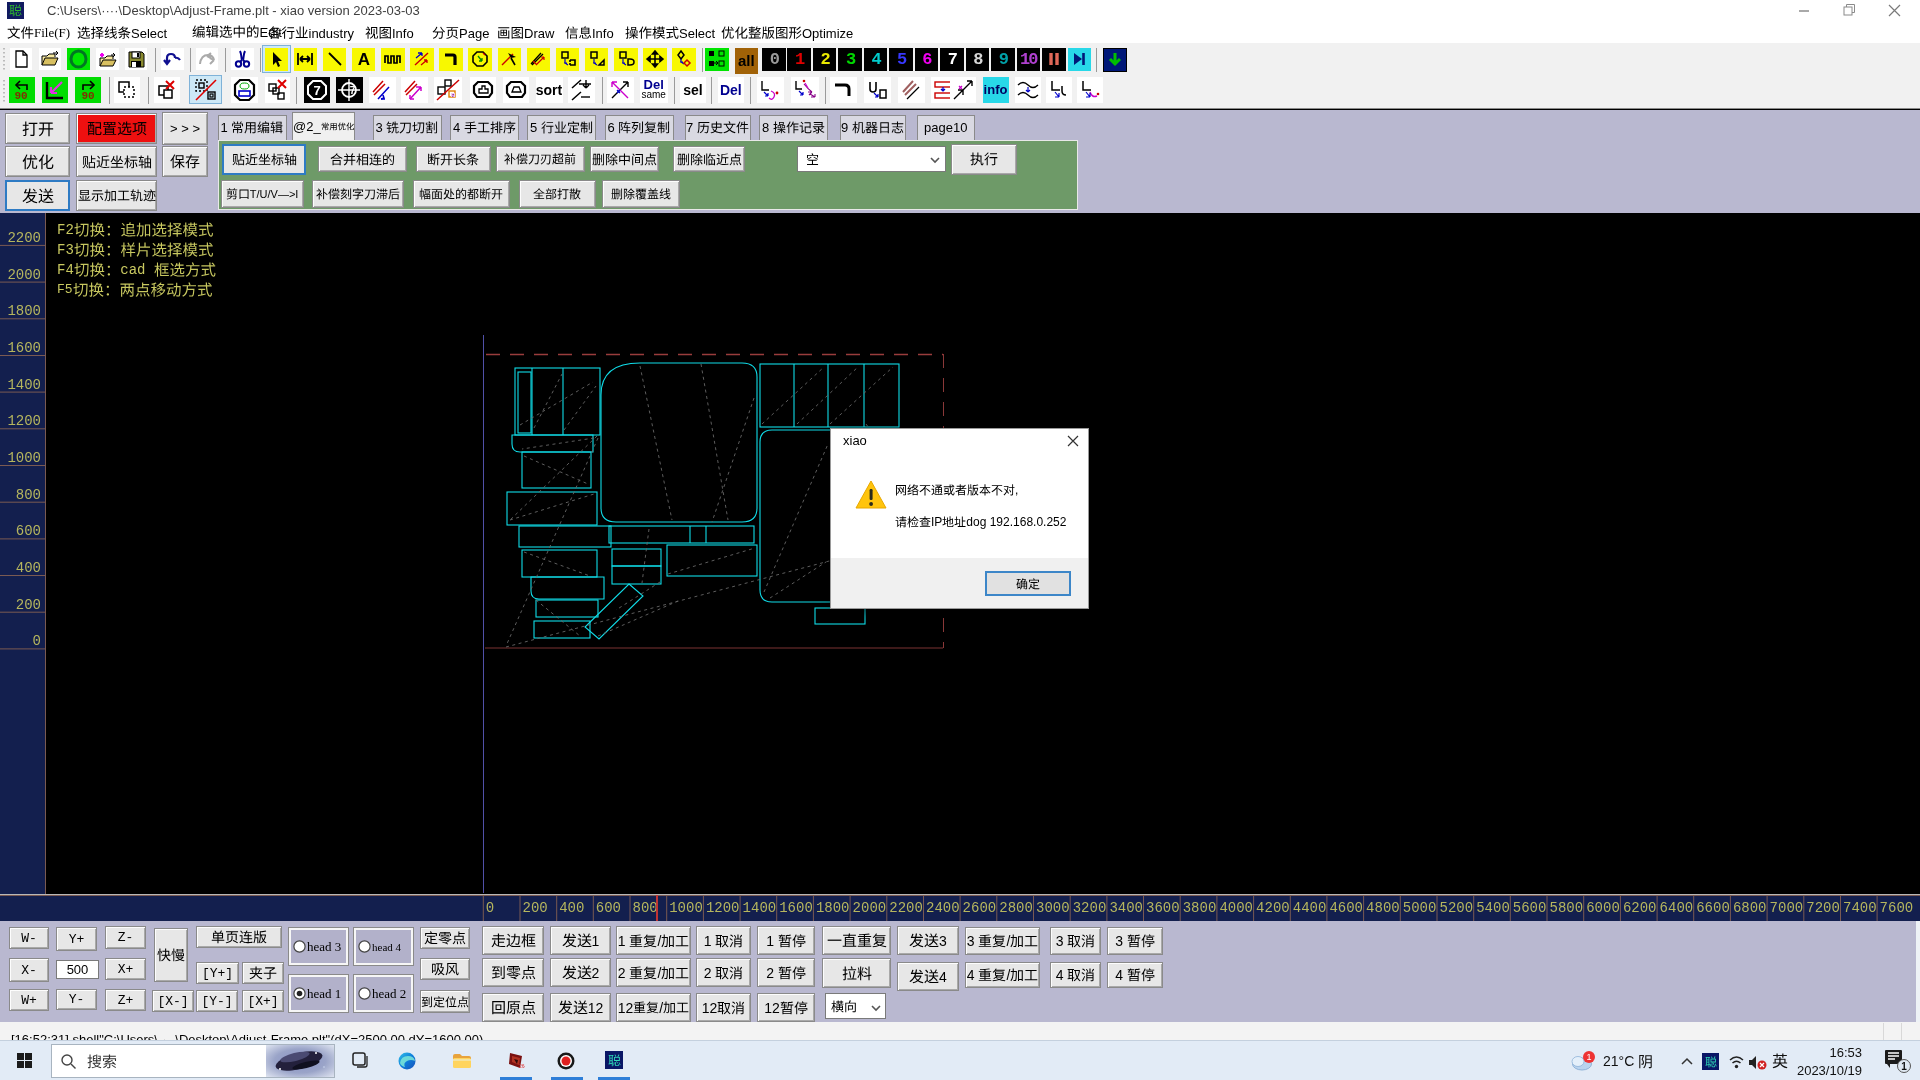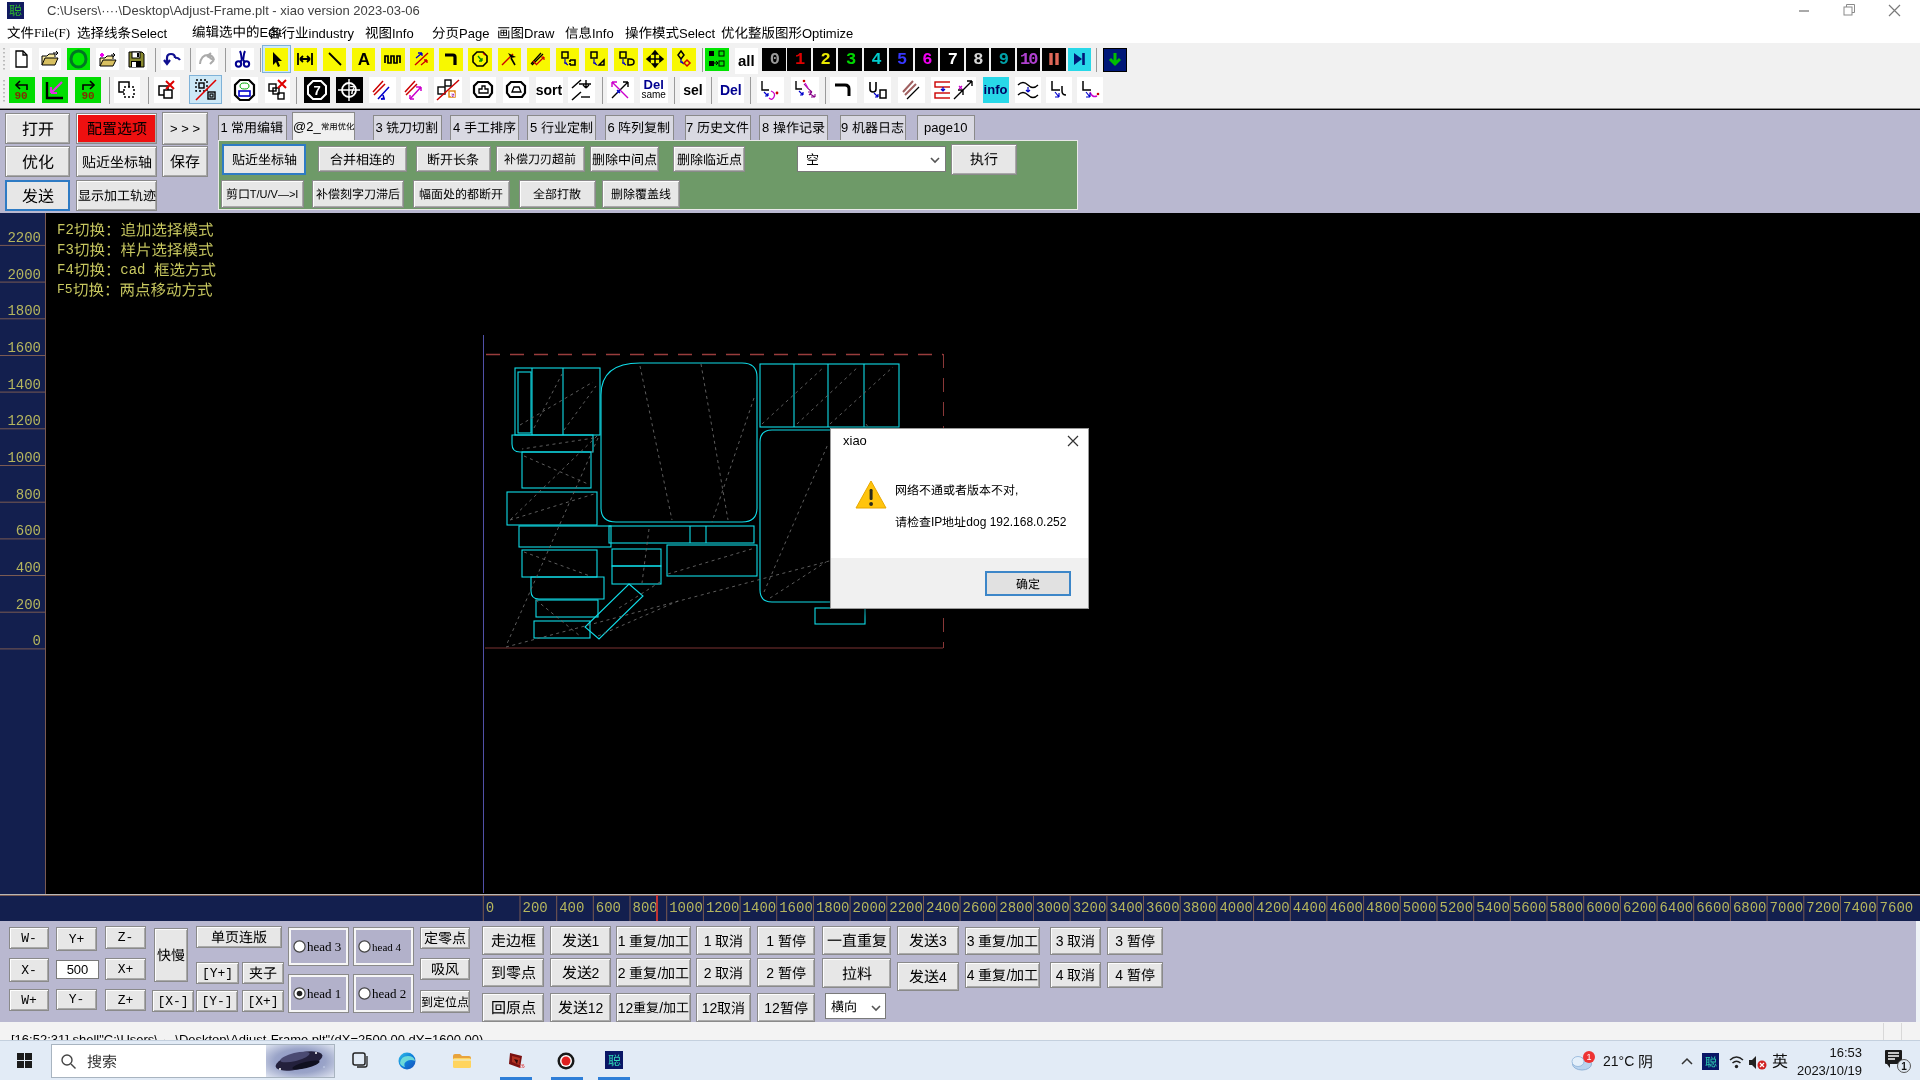--- a/index.html
+++ b/index.html
@@ -169,21 +169,21 @@
     </svg>
 <div style="position:absolute;left:0;top:0;width:1920px;height:21px;background:#fff"></div>
 <svg style="position:absolute;left:7px;top:2px" width="17" height="17">
       <rect width="17" height="17" fill="#101a60"></rect>
     </svg>
 <div style="position:absolute;left:7px;top:2px;width:17px;height:17px;display:flex;align-items:center;justify-content:center">
       <svg class="k" style="vertical-align:middle;" width="13.0" height="13.0" viewBox="0 0 1000 1000" fill="#2eb82e">
         <use href="#c120"></use>
       </svg>
     </div>
-<div style="position:absolute;left:47px;top:3px;font-family:'Liberation Sans',sans-serif;font-size:13px;color:#404040;white-space:nowrap">C:\Users\····\Desktop\Adjust-Frame.plt - xiao version 2023-03-06</div>
+<div style="position:absolute;left:47px;top:3px;font-family:'Liberation Sans',sans-serif;font-size:13px;color:#404040;white-space:nowrap">C:\Users\····\Desktop\Adjust-Frame.plt - xiao version 2023-03-03</div>
 <svg style="position:absolute;left:1798px;top:4px" width="110" height="13">
       <path d="M1 7h10" stroke="#7a7a7a" stroke-width="1.3"></path>
       <rect x="46" y="3" width="8" height="8" fill="none" stroke="#8a8a8a"></rect>
       <path d="M48.5 3v-2.5h8v8h-2.5" stroke="#8a8a8a" fill="none"></path>
       <path d="M91 1l11 11M102 1l-11 11" stroke="#7a7a7a" stroke-width="1.2"></path>
     </svg>
 <div style="position:absolute;left:0;top:21px;width:1920px;height:22px;background:#fff;border-bottom:1px solid #838383"></div>
 <div style="position:absolute;left:7px;top:25px;height:16px;display:flex;align-items:center;white-space:nowrap">
       <svg class="k" style="vertical-align:middle;" width="27.0" height="13.5" viewBox="0 0 2000 1000" fill="#000">
         <use href="#c81"></use>
@@ -423,21 +423,21 @@
 <div style="position:absolute;left:702px;top:48px;width:1px;height:24px;background:#9a9a9a;"></div>
 <div style="position:absolute;left:705px;top:47.5px;width:23.5px;height:23.5px;background:#00e400;display:flex;align-items:center;justify-content:center;box-sizing:border-box">
       <svg width="20" height="20" viewBox="0 0 20 20">
         <rect x="2" y="2" width="5" height="5" fill="#000"></rect>
         <rect x="2" y="12" width="5" height="5" fill="#000"></rect>
         <rect x="12" y="2" width="5" height="5" fill="none" stroke="#000"></rect>
         <path d="M7 14h4m0 0l-2-2m2 2l-2 2" stroke="#000" fill="none"></path>
         <rect x="12" y="12" width="5" height="5" fill="none" stroke="#000"></rect>
       </svg>
     </div>
-<div style="position:absolute;left:734.5px;top:47.5px;width:23.5px;height:26px;background:#ffffff;display:flex;align-items:center;justify-content:center;box-sizing:border-box">
+<div style="position:absolute;left:734.5px;top:47.5px;width:23.5px;height:26px;background:#a16207;display:flex;align-items:center;justify-content:center;box-sizing:border-box">
       <span style="font-family:'Liberation Sans',sans-serif;font-weight:bold;font-size:15px;color:#000">all</span>
     </div>
 <div style="position:absolute;left:762px;top:47.5px;width:23.5px;height:23.5px;background:#000;display:flex;align-items:center;justify-content:center;box-sizing:border-box">
       <span style="font-family:'Liberation Mono',monospace;font-weight:bold;font-size:17px;letter-spacing:-2px;color:#9a9a9a">0</span>
     </div>
 <div style="position:absolute;left:787.45px;top:47.5px;width:23.5px;height:23.5px;background:#000;display:flex;align-items:center;justify-content:center;box-sizing:border-box">
       <span style="font-family:'Liberation Mono',monospace;font-weight:bold;font-size:17px;letter-spacing:-2px;color:#e00000">1</span>
     </div>
 <div style="position:absolute;left:812.9px;top:47.5px;width:23.5px;height:23.5px;background:#000;display:flex;align-items:center;justify-content:center;box-sizing:border-box">
       <span style="font-family:'Liberation Mono',monospace;font-weight:bold;font-size:17px;letter-spacing:-2px;color:#e8e800">2</span>

